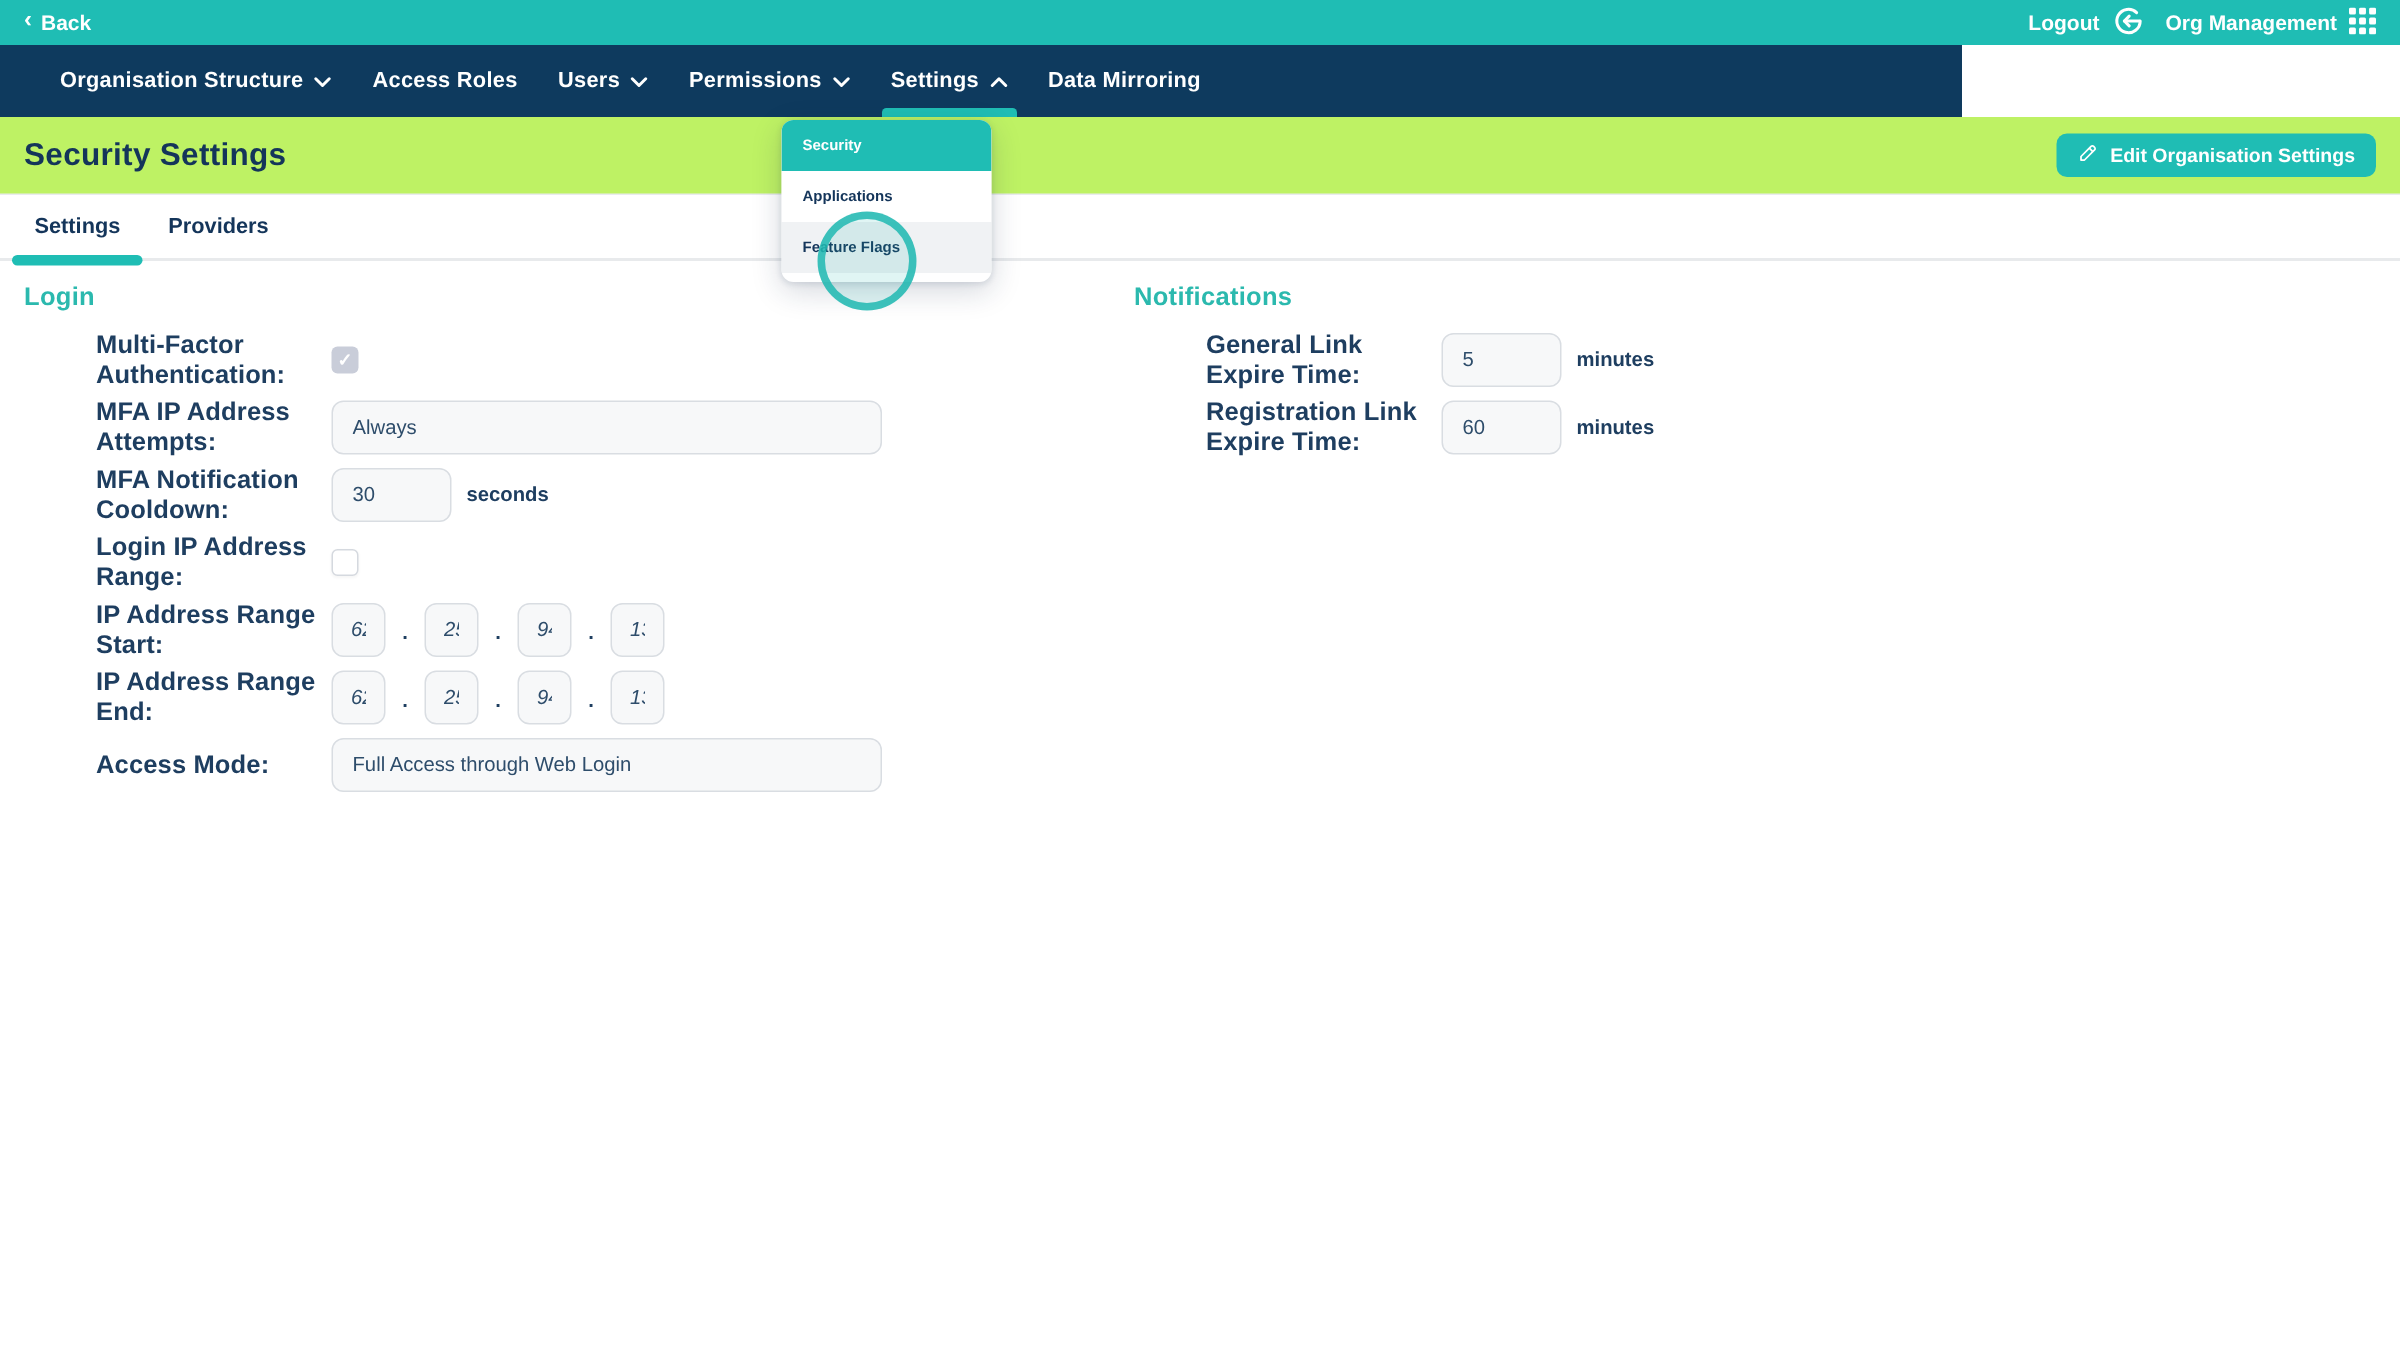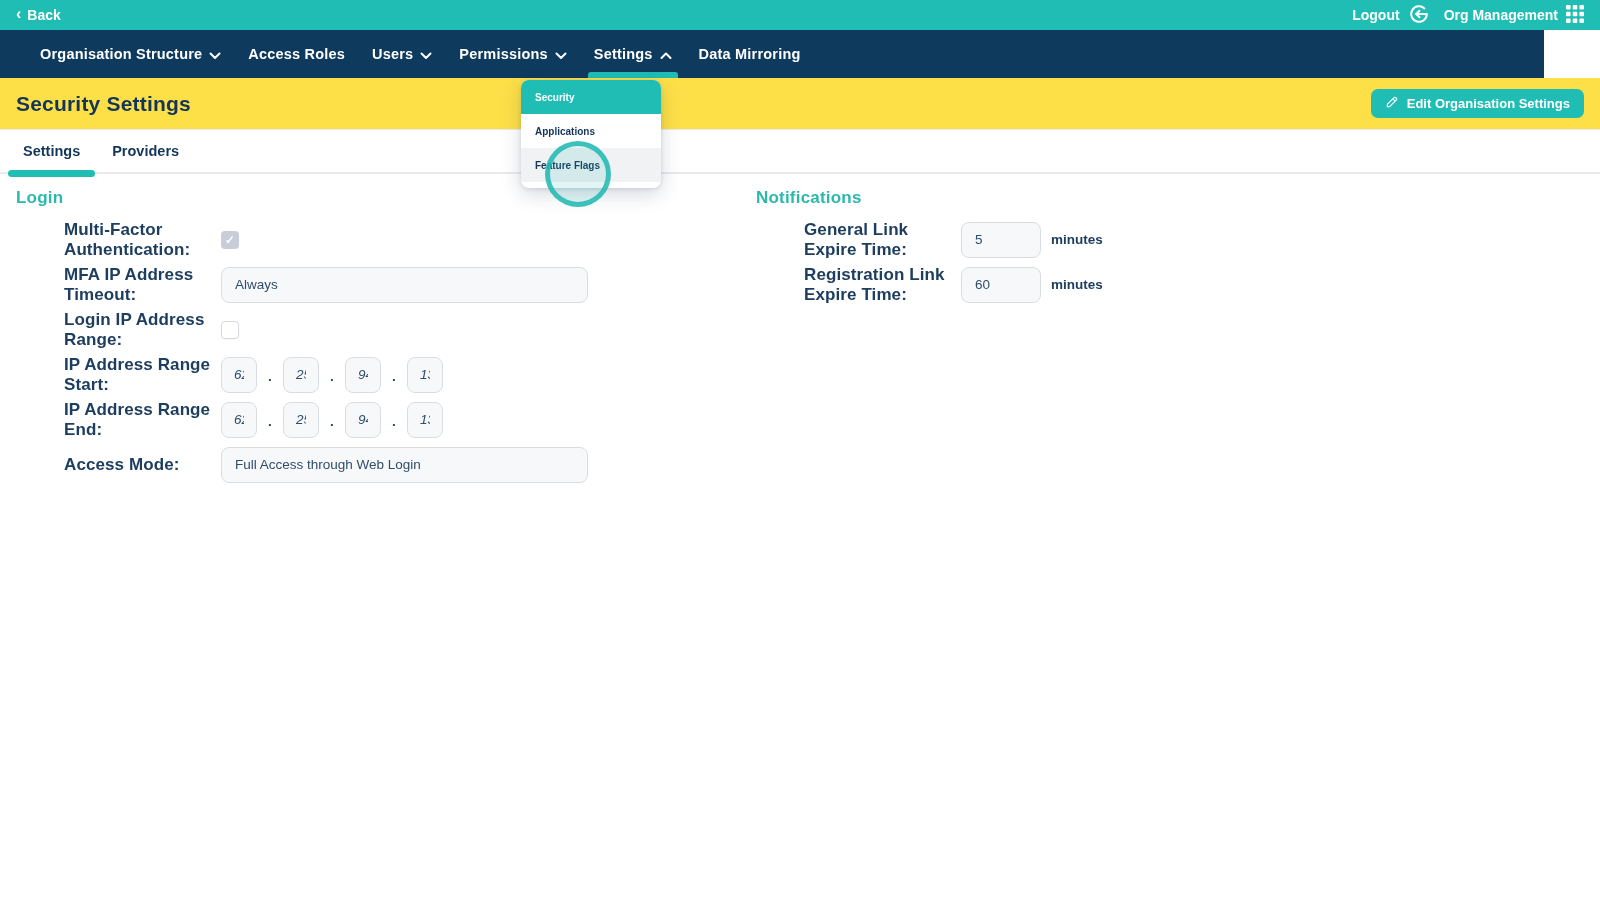--- a/index.html
+++ b/index.html
@@ -20,30 +20,30 @@
   
   .topbar{position:absolute;left:0;top:0;width:1600px;height:30px;background:var(--accent);
     display:flex;align-items:center;justify-content:space-between;padding:0 16px;color:#fff;}
   .topbar .left,.topbar .right{display:flex;align-items:center;gap:14px;}
   .back-link{display:flex;align-items:center;gap:6px;font-size:14px;font-weight:700;cursor:pointer;}
   .back-link .chev{font-size:16px;line-height:1;font-weight:700;margin-top:-2px;}
   .top-action{display:flex;align-items:center;gap:8px;font-size:14px;font-weight:700;cursor:pointer;}
   .icon-svg{display:block;}
 
   
-  .nav{position:absolute;left:0;top:30px;width:1544px;height:48px;background:var(--nav-bg);
+  .nav{position:absolute;left:0;top:30px;width:1308px;height:48px;background:var(--nav-bg);
     display:flex;align-items:flex-start;gap:27px;padding:0 0 0 40px;color:#fff;}
   .nav-item{position:relative;display:flex;align-items:center;gap:7px;font-size:14.5px;
     font-weight:600;height:48px;cursor:pointer;letter-spacing:.2px;}
   .nav-item.active::after{content:"";position:absolute;left:-6px;right:-6px;bottom:0;height:6px;
     background:var(--accent);border-radius:3px 3px 0 0;}
   .nav-chev{margin-top:2px;}
 
   
-  .header-band{position:absolute;left:0;top:78px;width:1600px;height:52px;background:#fde047;
+  .header-band{position:absolute;left:0;top:78px;width:1600px;height:52px;background:#bef264;
     border-bottom:1px solid var(--divider);display:flex;align-items:center;
     justify-content:space-between;padding:0 16px;}
   .page-title{font-size:21px;font-weight:700;color:var(--title);letter-spacing:.2px;}
   .edit-btn{display:flex;align-items:center;gap:8px;background:var(--accent);color:#fff;border:none;
     height:29px;padding:0 14px;border-radius:7px;font-size:13px;font-weight:700;cursor:pointer;
     font-family:"Liberation Sans",sans-serif;margin-left:27px;}
 
   
   .tabrow{position:absolute;left:0;top:130px;width:1600px;height:44px;
     border-bottom:2px solid #e8eaec;display:flex;align-items:center;padding-left:8px;gap:2px;}
@@ -212,26 +212,33 @@
     <div class="section-heading">Login</div>
 
     <div class="form-row">
       <div class="form-label">Multi-Factor Authentication:</div>
       <div class="control">
         <div class="checkbox" data-checked="true">✓</div>
       </div>
     </div>
 
     <div class="form-row">
-      <div class="form-label">MFA IP Address Timeout:</div>
+      <div class="form-label">MFA IP Address Attempts:</div>
       <div class="control">
         <input class="inp inp-wide" value="Always" style="">
       </div>
     </div>
 
+    <div class="form-row">
+      <div class="form-label">MFA Notification Cooldown:</div>
+      <div class="control">
+        <input class="inp inp-sm" value="30" style="">
+        <span class="suffix">seconds</span>
+      </div>
+    </div>
 
 
     <div class="form-row">
       <div class="form-label">Login IP Address Range:</div>
       <div class="control">
         <div class="checkbox" data-checked="false">✓</div>
       </div>
     </div>
 
     <div class="form-row">

